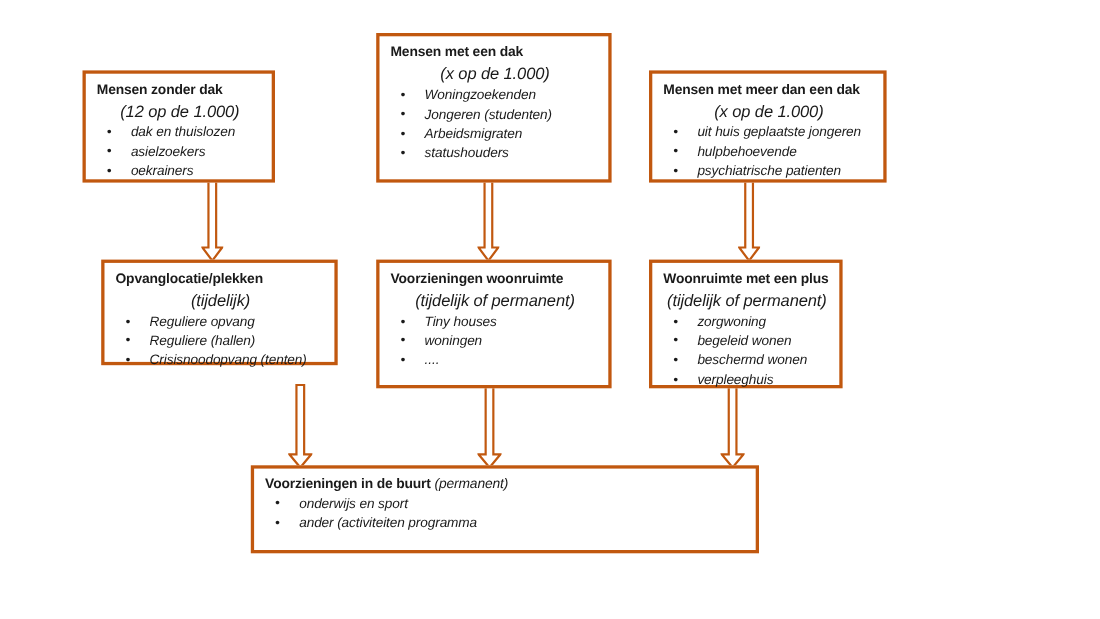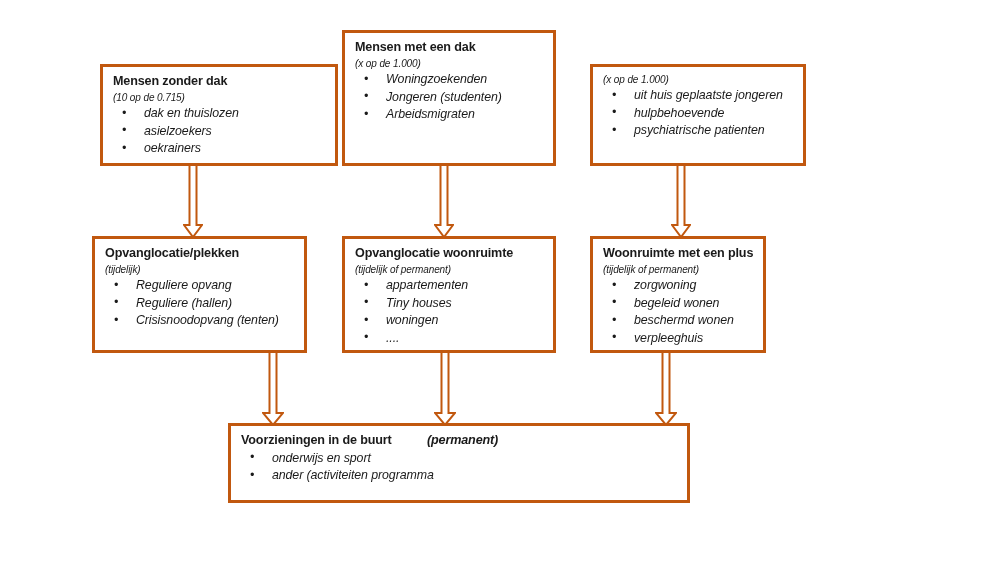--- a/index.html
+++ b/index.html
@@ -27,30 +27,30 @@
     z-index: 3;
   }
   .box-title {
     font-weight: bold;
     font-size: 12.6px;
     line-height: 1.42;
     letter-spacing: -0.15px;
     white-space: nowrap;
   }
   .box-title .sub-inline {
-    font-weight: bold;
+    font-weight: normal;
     font-style: italic;
-    padding-left: 32px;
   }
   .box-sub {
     font-style: italic;
-    font-size: 10px;
+    font-size: 15px;
     line-height: 1.42;
     letter-spacing: -0.1px;
     white-space: nowrap;
+    text-align: center;
   }
   ul.box-list {
     list-style: none;
     margin: 0;
     padding: 0;
   }
   ul.box-list > li {
     position: relative;
     padding-left: 31px;
     font-size: 12.4px;
@@ -110,64 +110,65 @@
       <path d="M7.5 1 L14.5 1 L14.5 64 L21 64 L11 76 L1 64 L7.5 64 Z" fill="#ffffff" stroke="#c1580f" stroke-width="2"></path>
     </svg>
   </div>
 
   <div class="arrow" style="left:655px; top:349px; width:22px; height:78px;">
     <svg width="22" height="78" viewBox="0 0 22 78">
       <path d="M7.5 1 L14.5 1 L14.5 64 L21 64 L11 76 L1 64 L7.5 64 Z" fill="#ffffff" stroke="#c1580f" stroke-width="2"></path>
     </svg>
   </div>
 
-  <div class="box" style="left:100px; top:64px; width:238px; height:102px;">
+  <div class="box" style="left:75px; top:64px; width:175px; height:102px;">
     <div class="box-title">Mensen zonder dak</div>
-    <div class="box-sub">(10 op de 0.715)</div>
+    <div class="box-sub">(12 op de 1.000)</div>
     <ul class="box-list">
       <li>dak en thuislozen</li>
       <li>asielzoekers</li>
       <li>oekrainers</li>
     </ul>
   </div>
 
   <div class="box" style="left:342px; top:30px; width:214px; height:136px;">
     <div class="box-title">Mensen met een dak</div>
     <div class="box-sub">(x op de 1.000)</div>
     <ul class="box-list">
       <li>Woningzoekenden</li>
       <li>Jongeren (studenten)</li>
       <li>Arbeidsmigraten</li>
+      <li>statushouders</li>
     </ul>
   </div>
 
   <div class="box" style="left:590px; top:64px; width:216px; height:102px;">
+    <div class="box-title">Mensen met meer dan een dak</div>
     <div class="box-sub">(x op de 1.000)</div>
     <ul class="box-list">
       <li>uit huis geplaatste jongeren</li>
       <li>hulpbehoevende</li>
       <li>psychiatrische patienten</li>
     </ul>
   </div>
 
-  <div class="box" style="left:92px; top:236px; width:215px; height:117px;">
+  <div class="box" style="left:92px; top:236px; width:215px; height:96px;">
     <div class="box-title">Opvanglocatie/plekken</div>
     <div class="box-sub">(tijdelijk)</div>
     <ul class="box-list">
       <li>Reguliere opvang</li>
       <li>Reguliere (hallen)</li>
       <li>Crisisnoodopvang (tenten)</li>
     </ul>
   </div>
 
   <div class="box" style="left:342px; top:236px; width:214px; height:117px;">
-    <div class="box-title">Opvanglocatie woonruimte</div>
+    <div class="box-title">Voorzieningen woonruimte</div>
     <div class="box-sub">(tijdelijk of permanent)</div>
     <ul class="box-list">
-      <li>appartementen</li>
       <li>Tiny houses</li>
       <li>woningen</li>
       <li>....</li>
     </ul>
   </div>
 
   <div class="box" style="left:590px; top:236px; width:176px; height:117px;">
     <div class="box-title">Woonruimte met een plus</div>
     <div class="box-sub">(tijdelijk of permanent)</div>
     <ul class="box-list">

